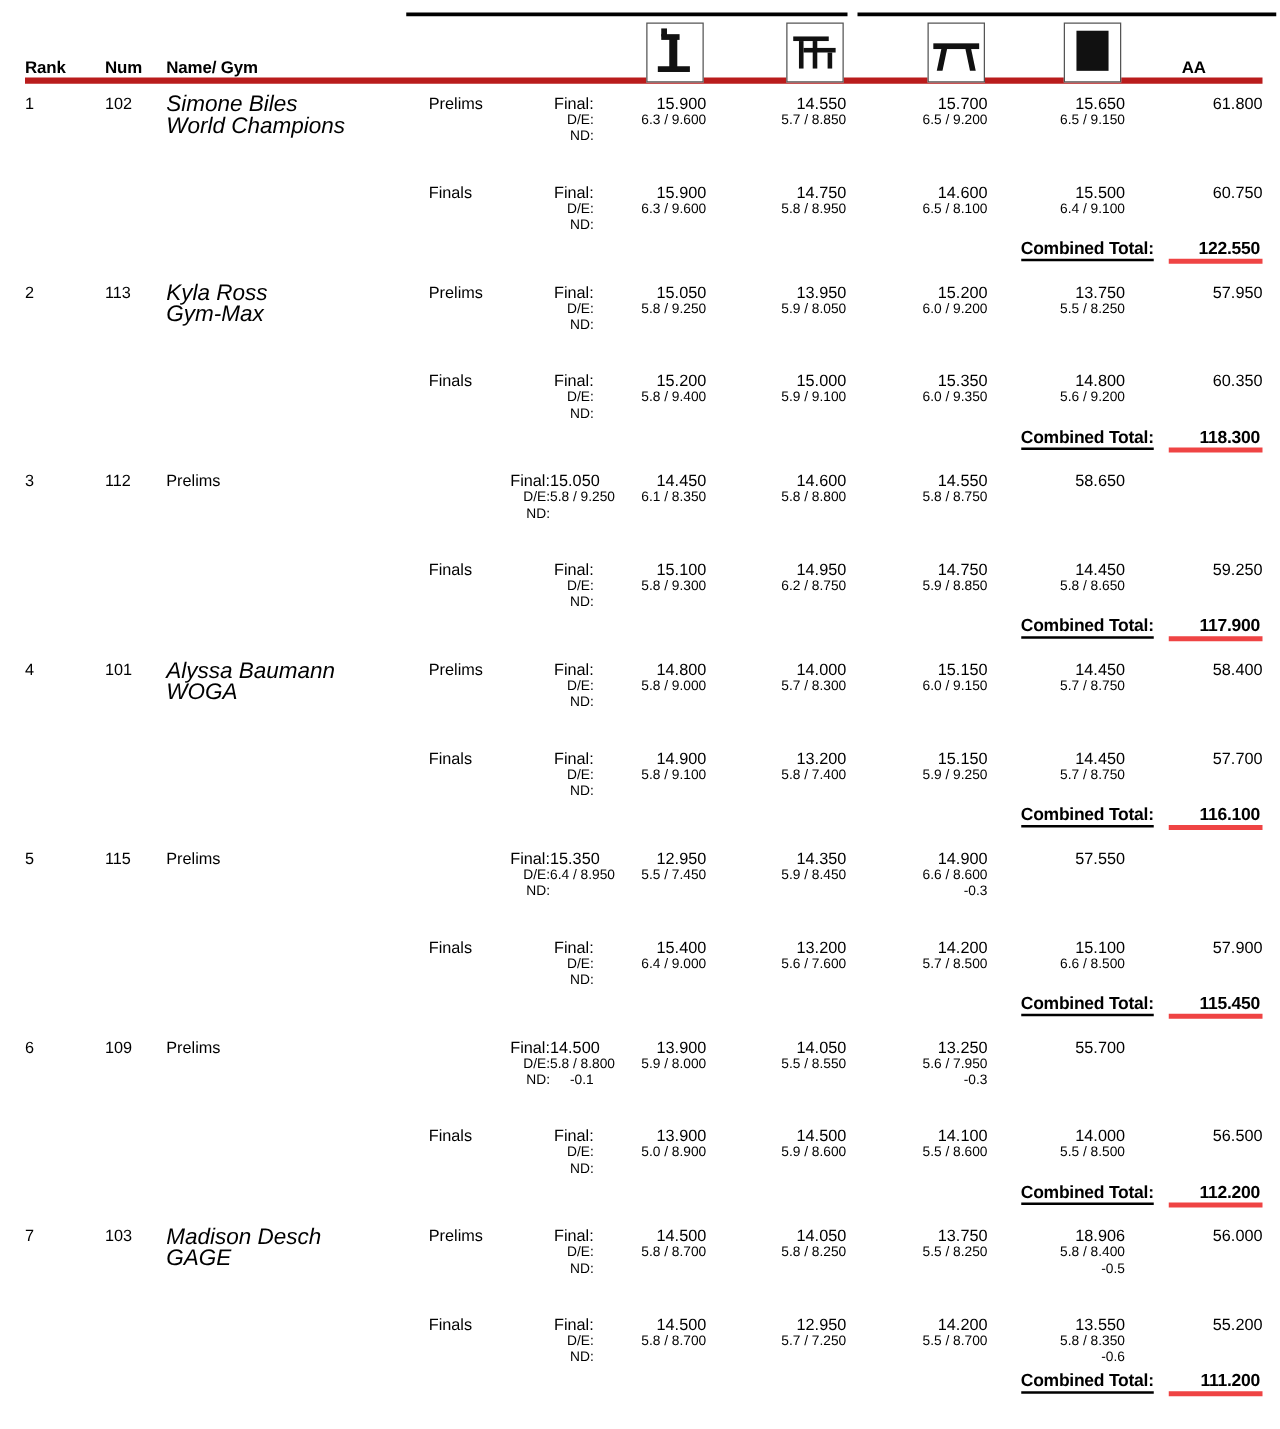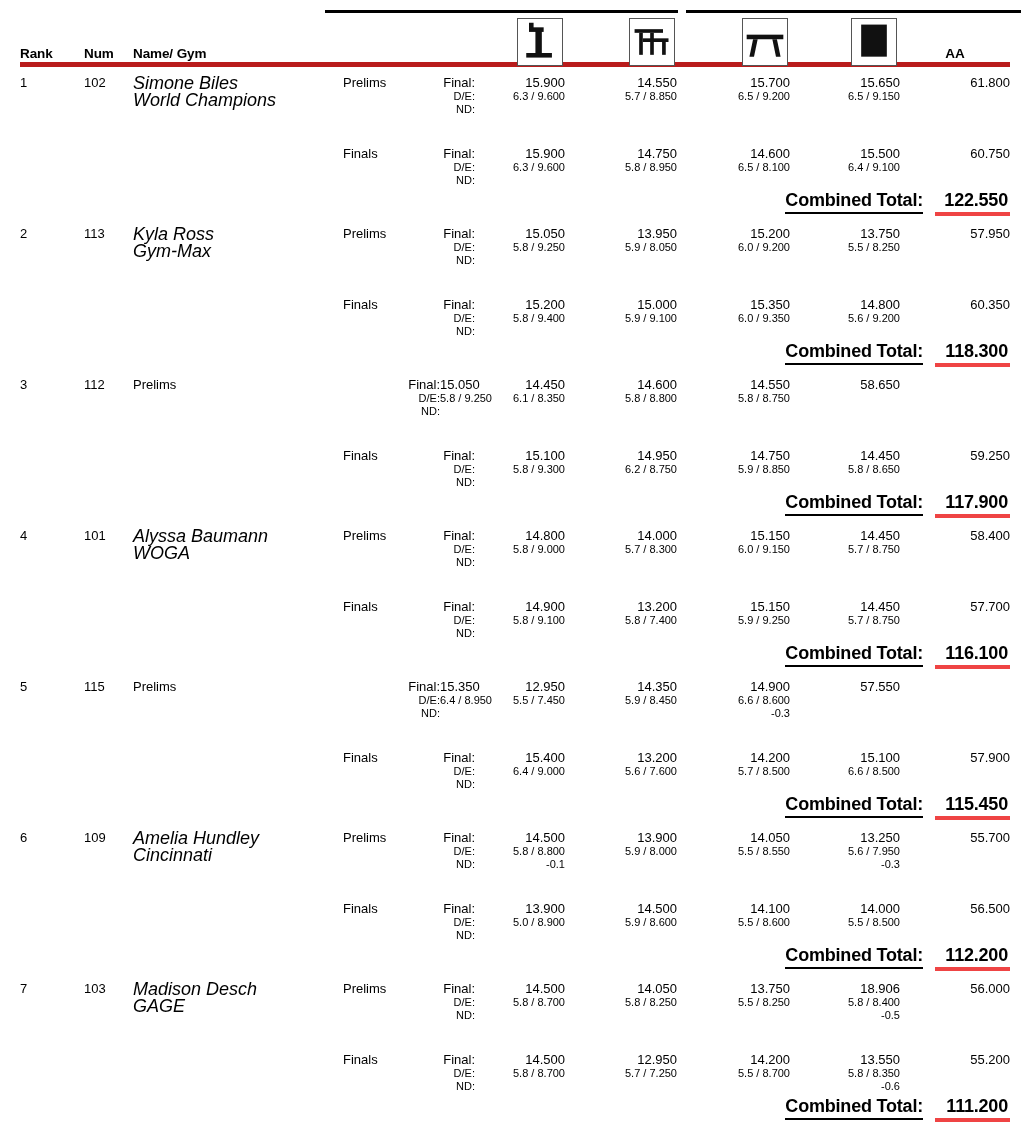--- a/index.html
+++ b/index.html
@@ -41,21 +41,21 @@
   .athlete{margin-bottom:15px;}
   .session{display:grid;grid-template-columns:var(--cols);}
   .session.finals{margin-top:30px;}
   .line1{font-size:13px;height:15px;line-height:15px;white-space:nowrap;}
   .line2{font-size:11px;height:13px;line-height:13px;white-space:nowrap;}
   .name-col .nm{font-size:18px;line-height:17px;white-space:nowrap;font-style:italic;}
   .right{text-align:right;}
   .combined{
     display:flex;justify-content:flex-end;align-items:baseline;
     margin-top:3px;height:21px;
-    font-weight:bold;font-size:18px;letter-spacing:-0.2px;
+    font-weight:bold;font-size:14px;letter-spacing:-0.2px;
   }
   .combined-label{border-bottom:2px solid #000;padding-bottom:1px;}
   .combined-value{
     border-bottom:4px solid #ef4444;padding-bottom:1px;
     margin-left:12px;min-width:70px;text-align:right;
     padding-left:3px;padding-right:2px;
   }
 </style>
 </head>
 <body>
@@ -503,24 +503,20 @@
       <span class="combined-value">115.450</span>
     </div>
 
   </div>
 
   <div class="athlete">
 
     <div class="session prelims">
       <div class="line1">6</div>
       <div class="line1">109</div>
-      <div class="name-col">
-        <div class="nm">Amelia Hundley</div>
-        <div class="nm">Cincinnati</div>
-      </div>
       <div class="line1">Prelims</div>
       <div class="right">
         <div class="line1">Final:</div>
         <div class="line2">D/E:</div>
         <div class="line2">ND:</div>
       </div>
       <div class="right">
         <div class="line1">14.500</div>
         <div class="line2">5.8 / 8.800</div>
         <div class="line2">-0.1</div>

